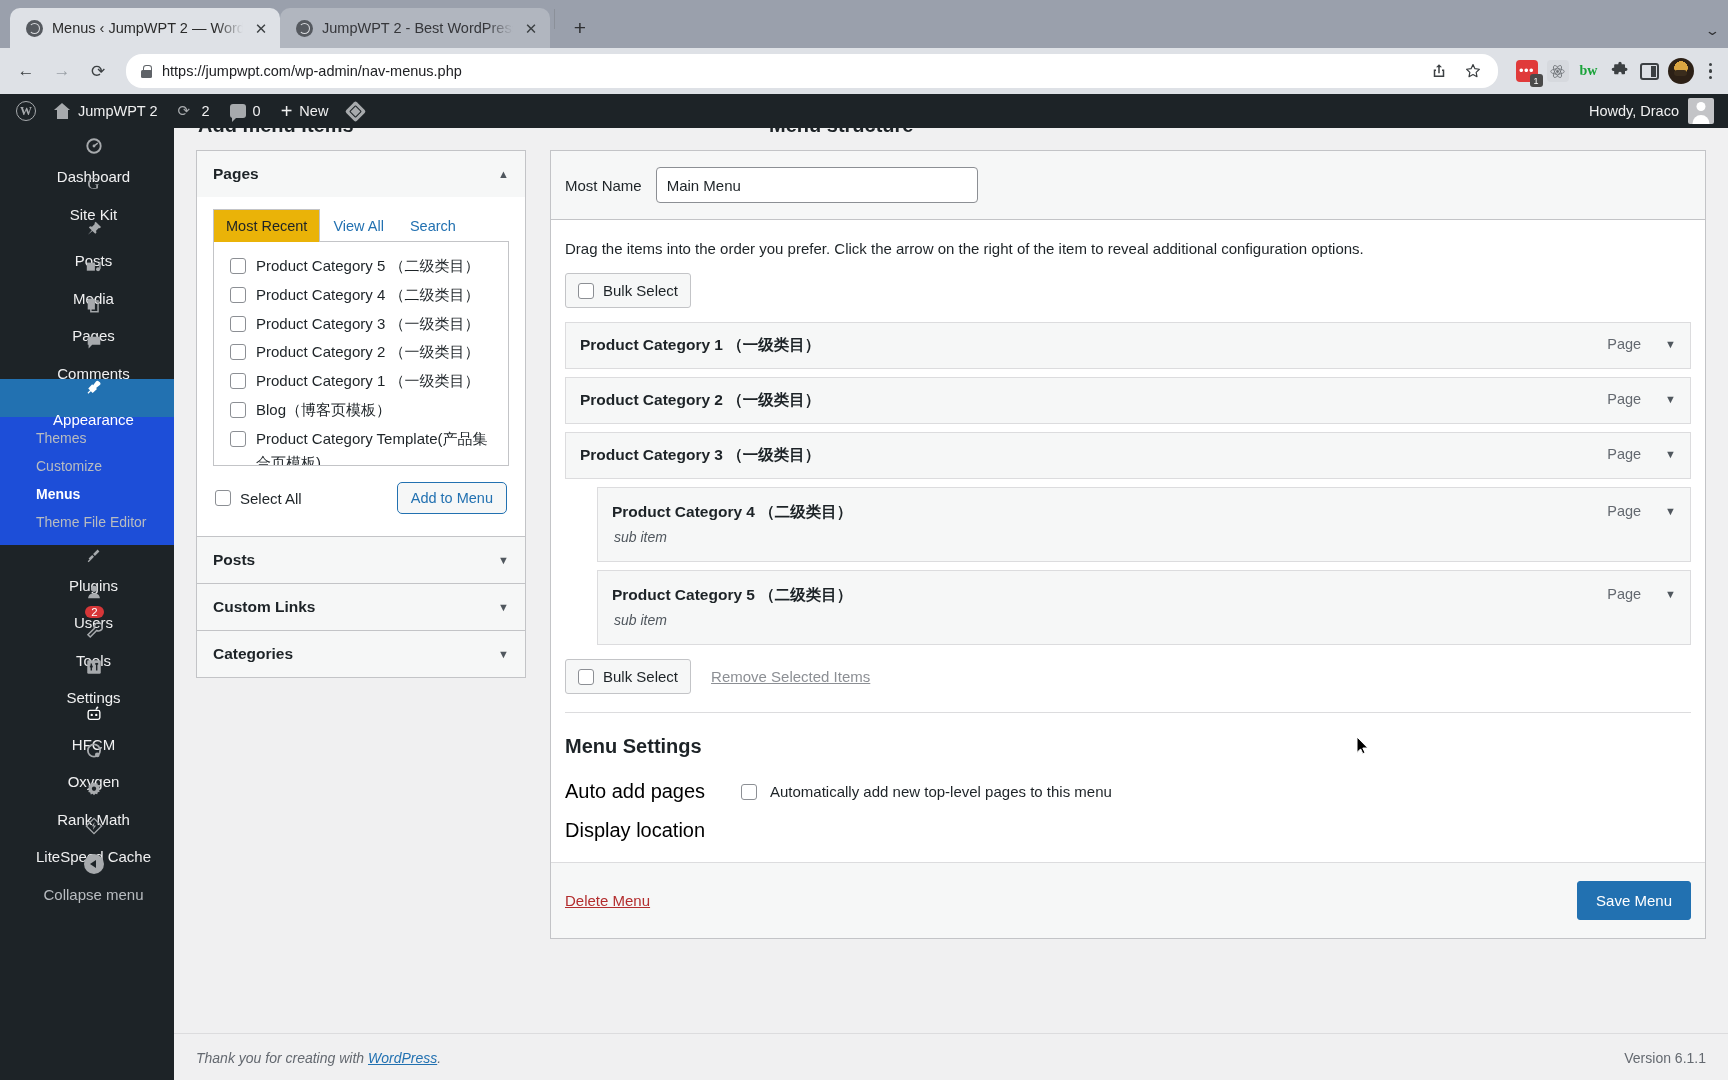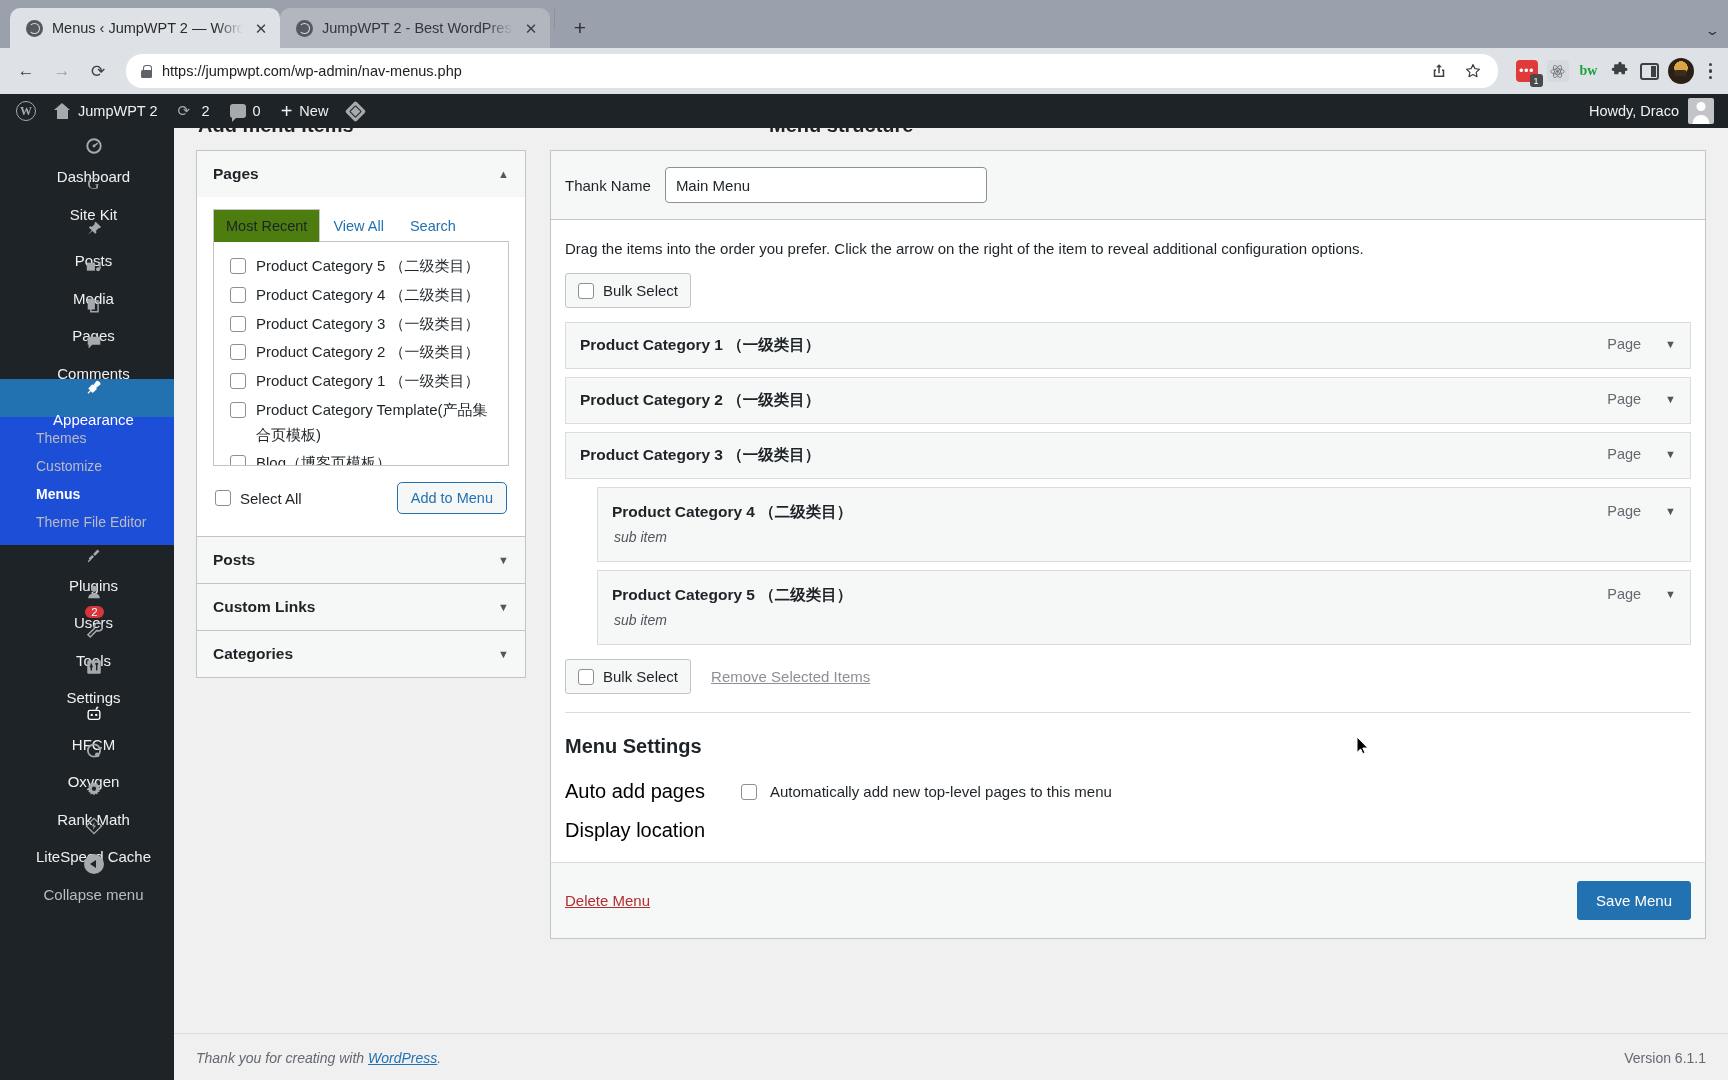--- a/index.html
+++ b/index.html
@@ -229,21 +229,21 @@
   .acc-head.open { background:#f6f7f7; }
   .acc-body { padding: 12px 16px 18px 16px; background:#fff;}
   .caret { color:#50575e; font-size:11px; line-height:1;}
 
   .tabs-row { display:flex; align-items:flex-end; font-size:14.5px; position:relative; z-index:2;}
   .tab-link {
     padding: 8px 12px; color:#2271b1; text-decoration:none; border:1px solid transparent;
     border-bottom:none; margin-bottom:-1px;
   }
   .tab-link.sel {
-    color:#1d2327; background:#4d7c0f; border-color:#c3c4c7;
+    color:#1d2327; background:#eab308; border-color:#c3c4c7;
   }
   .list-box {
     border:1px solid #c3c4c7; background:#fff;
     max-height: 225px; overflow:hidden; padding: 10px 0 8px 0;
   }
   .li-row {
     display:flex; align-items:flex-start; gap:10px;
     padding: 2px 10px 2px 16px; font-size:15px; color:#1d2327;
     line-height:1.65;
   }
@@ -633,25 +633,25 @@
                 <div class="li-row">
                   <span class="cbx"></span>
                   <span>Product Category 2 （一级类目）</span>
                 </div>
                 <div class="li-row">
                   <span class="cbx"></span>
                   <span>Product Category 1 （一级类目）</span>
                 </div>
                 <div class="li-row">
                   <span class="cbx"></span>
-                  <span>Product Category Template(产品集合页模板)</span>
+                  <span>Blog（博客页模板）</span>
                 </div>
                 <div class="li-row">
                   <span class="cbx"></span>
-                  <span>Blog（博客页模板）</span>
+                  <span>Product Category Template(产品集合页模板)</span>
                 </div>
               </div>
               <div class="selall-row">
                 <span class="selall-left">
                   <span class="cbx" style="margin-top:0"></span>
                   <span>Select All</span>
                 </span>
                 <button class="btn-secondary">Add to Menu</button>
               </div>
             </div>
@@ -677,21 +677,21 @@
               <span class="caret">▼</span>
             </div>
           </div>
 
         </div>
 
         <div class="col-right">
           <div class="panel">
 
             <div class="panel-namebar">
-              <span class="lbl">Thank Name</span>
+              <span class="lbl">Most Name</span>
               <input class="text-input" type="text" value="Main Menu" style="">
             </div>
 
             <div class="panel-body">
               <div class="hint">Drag the items into the order you prefer. Click the arrow on the right of the item to reveal additional configuration options.</div>
 
               <button class="bulk-btn">
                 <span class="cbx" style="margin-top:0"></span>
                 <span>Bulk Select</span>
               </button>

